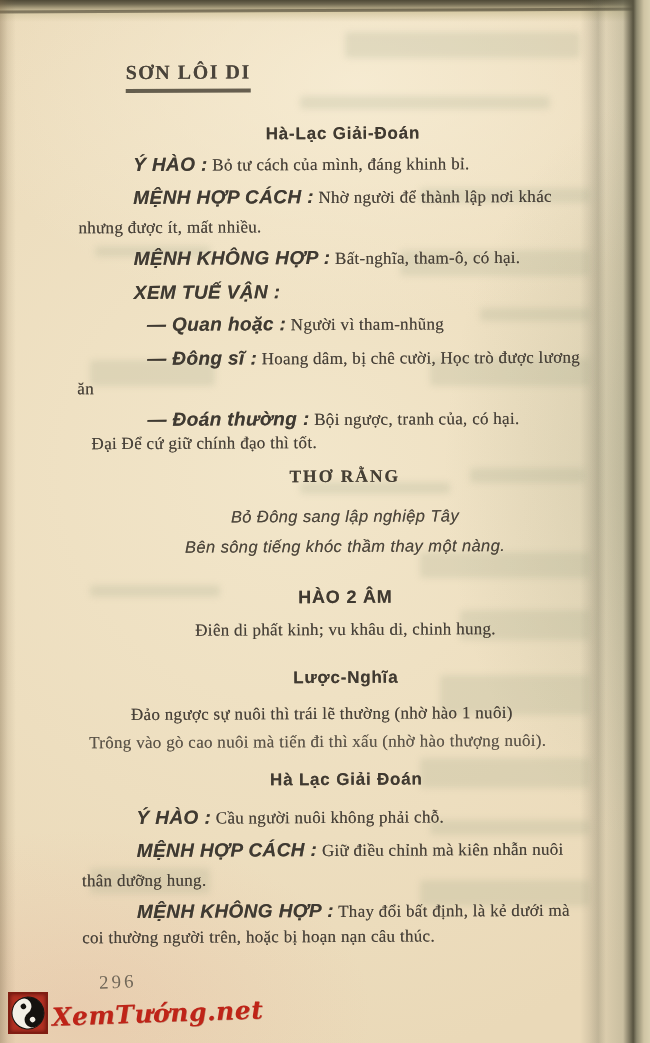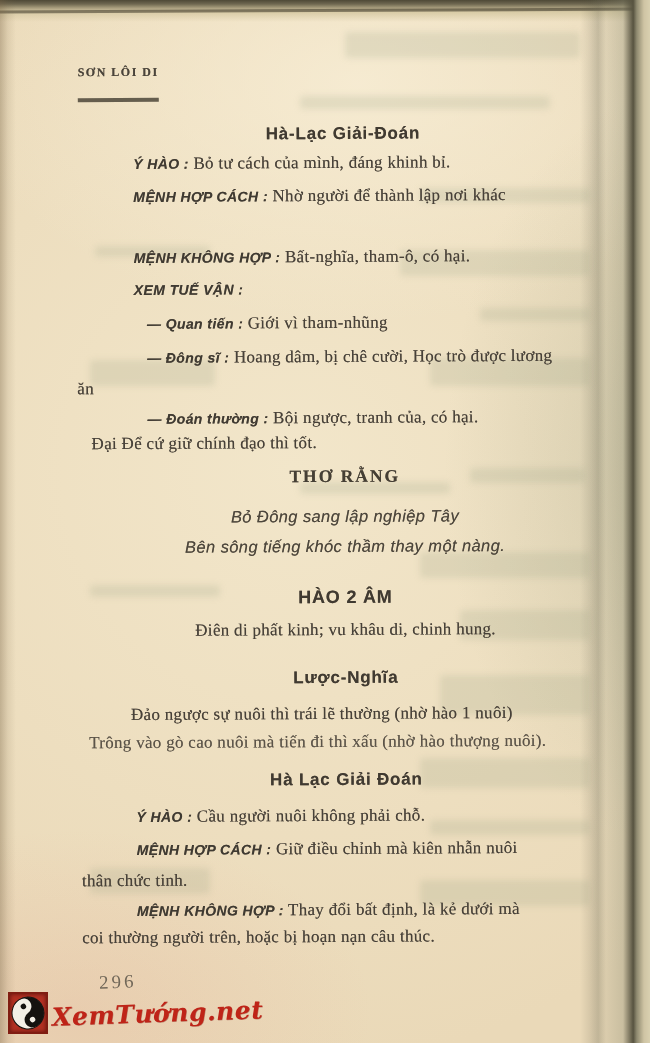--- a/index.html
+++ b/index.html
@@ -30,26 +30,26 @@
 
   
   .ghost{position:absolute;background:rgba(148,160,132,0.20);filter:blur(3px);border-radius:4px;}
 
   .content{position:absolute;left:0;top:0;width:650px;height:1043px;transform:rotate(-0.3deg);}
 
   .line{position:absolute;white-space:nowrap;font-size:17px;letter-spacing:0.3px;
         text-shadow:0 0 0.6px rgba(70,60,48,0.65);}
   .center{left:80px;width:530px;text-align:center;}
 
-  .running-head{font-family:"Liberation Serif",serif;font-weight:bold;font-size:12px;
-    letter-spacing:1.5px;color:#4a443b;padding-bottom:19px;border-bottom:4px solid rgba(66,60,48,0.8);}
+  .running-head{font-family:"Liberation Serif",serif;font-weight:bold;font-size:20px;
+    letter-spacing:1.5px;color:#4a443b;padding-bottom:6px;border-bottom:4px solid rgba(66,60,48,0.8);margin-left:48px;}
   .head-sans{font-family:"Liberation Sans",sans-serif;font-weight:bold;font-size:17px;
     letter-spacing:0.8px;color:#403a31;}
   .lbl{font-family:"Liberation Sans",sans-serif;font-style:italic;font-weight:600;
-    font-size:14px;letter-spacing:0.4px;color:#3f3a32;}
+    font-size:19px;letter-spacing:0.4px;color:#3f3a32;}
   .body-text{font-family:"Liberation Serif",serif;color:#474139;}
   .tho-rang{font-family:"Liberation Serif",serif;font-weight:bold;font-size:17.5px;letter-spacing:2px;color:#453f35;}
   .poem{font-family:"Liberation Sans",sans-serif;font-style:italic;font-size:16.5px;
     letter-spacing:0.4px;color:#4c463c;}
   .faded{opacity:0.88;}
 
   .page-number{position:absolute;left:99px;top:971px;font-family:"Liberation Serif",serif;
     font-size:19px;letter-spacing:3px;color:#5d564a;opacity:0.85;transform:rotate(-2deg);}
 
   
@@ -101,31 +101,32 @@
 
     <div class="line" style="left:135px;top:153px">
       <span class="lbl">Ý HÀO :</span>
       <span class="body-text">Bỏ tư cách của mình, đáng khinh bỉ.</span>
     </div>
 
     <div class="line" style="left:135px;top:186px">
       <span class="lbl">MỆNH HỢP CÁCH :</span>
       <span class="body-text">Nhờ người để thành lập nơi khác</span>
     </div>
+    <div class="line body-text" style="left:80px;top:217px">nhưng được ít, mất nhiều.</div>
 
     <div class="line" style="left:135px;top:247px">
       <span class="lbl">MỆNH KHÔNG HỢP :</span>
       <span class="body-text">Bất-nghĩa, tham-ô, có hại.</span>
     </div>
 
     <div class="line lbl" style="left:135px;top:281px">XEM TUẾ VẬN :</div>
 
     <div class="line" style="left:148px;top:313px">
-      <span class="lbl">— Quan tiến :</span>
-      <span class="body-text">Giới vì tham-nhũng</span>
+      <span class="lbl">— Quan hoặc :</span>
+      <span class="body-text">Người vì tham-nhũng</span>
     </div>
 
     <div class="line" style="left:148px;top:347px">
       <span class="lbl">— Đông sĩ :</span>
       <span class="body-text">Hoang dâm, bị chê cười, Học trò được lương</span>
     </div>
     <div class="line body-text" style="left:78px;top:378px">ăn</div>
 
     <div class="line" style="left:148px;top:408px">
       <span class="lbl">— Đoán thường :</span>
@@ -149,21 +150,21 @@
 
     <div class="line" style="left:135px;top:806px">
       <span class="lbl">Ý HÀO :</span>
       <span class="body-text">Cầu người nuôi không phải chỗ.</span>
     </div>
 
     <div class="line" style="left:135px;top:839px">
       <span class="lbl">MỆNH HỢP CÁCH :</span>
       <span class="body-text">Giữ điều chỉnh mà kiên nhẫn nuôi</span>
     </div>
-    <div class="line body-text" style="left:80px;top:870px">thân chức tinh.</div>
+    <div class="line body-text" style="left:80px;top:870px">thân dưỡng hung.</div>
 
     <div class="line" style="left:135px;top:900px">
       <span class="lbl">MỆNH KHÔNG HỢP :</span>
       <span class="body-text">Thay đổi bất định, là kẻ dưới mà</span>
     </div>
     <div class="line body-text" style="left:80px;top:927px">coi thường người trên, hoặc bị hoạn nạn câu thúc.</div>
 
   </div>
 
   <div class="page-number">296</div>

